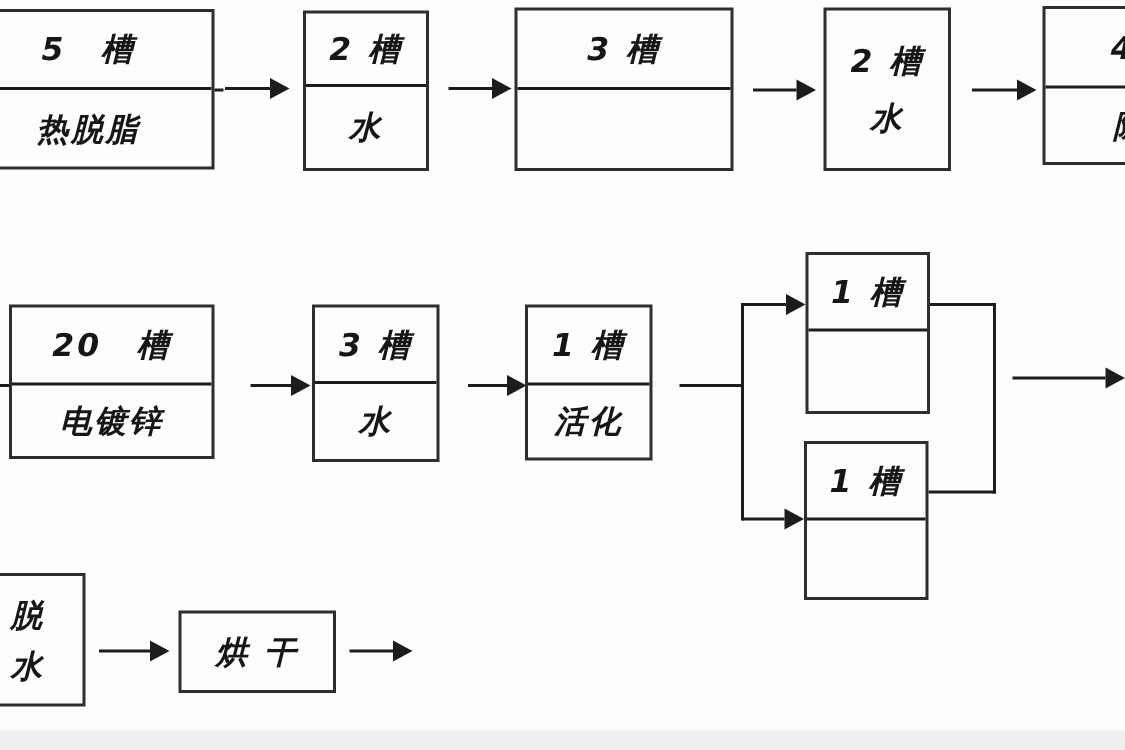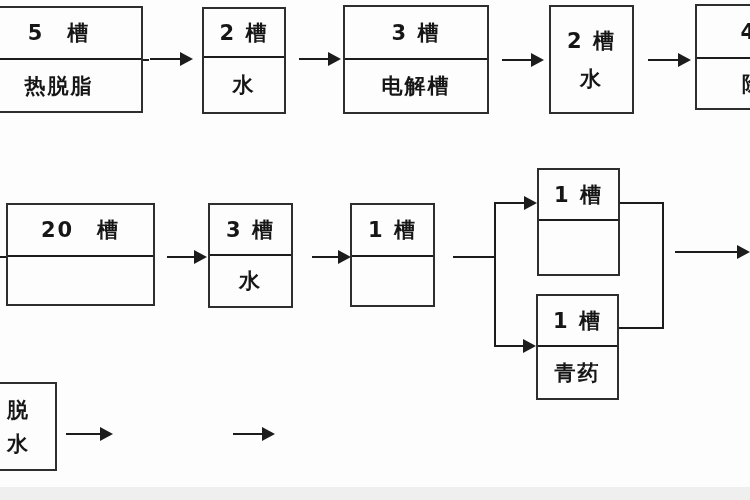--- a/index.html
+++ b/index.html
@@ -11,20 +11,21 @@
   html,body{margin:0;padding:0;}
   body{
     font-family:"DejaVu Sans","Liberation Sans",sans-serif;
     background:#ffffff;
   }
   #canvas{
     position:relative;
     width:750px;height:500px;
     background:var(--background);
     overflow:hidden;
+    font-style:italic;
   }
   .pbox{
     position:absolute;
     border:2px solid var(--border);
     background:var(--background);
     box-sizing:border-box;
     display:flex;
     flex-direction:column;
     color:#161616;
   }
@@ -71,81 +72,84 @@
 
   <div class="pbox" style="left:202px;top:7px;width:84px;height:107px;">
     <div class="cell top" style="height:49px">2 槽</div>
     <div class="cell bottom">水</div>
   </div>
 
   <div class="arrow" style="left:299px;top:58px;width:29px;"></div>
 
   <div class="pbox" style="left:343px;top:5px;width:146px;height:109px;">
     <div class="cell top" style="height:53px">3 槽</div>
-    <div class="cell bottom">电解槽</div>
   </div>
 
   <div class="arrow" style="left:502px;top:59px;width:29px;"></div>
 
   <div class="pbox nodiv" style="left:549px;top:5px;width:85px;height:109px;">
     <div class="cell">2 槽</div>
     <div class="cell">水</div>
   </div>
 
   <div class="arrow" style="left:648px;top:59px;width:30px;"></div>
 
   <div class="pbox" style="left:695px;top:4px;width:140px;height:106px;">
     <div class="cell top" style="height:53px">4 槽</div>
     <div class="cell bottom">除锈</div>
   </div>
 
   <div class="hline" style="left:0;top:256px;width:8px;"></div>
 
-  <div class="pbox" style="left:6px;top:203px;width:149px;height:103px;">
+  <div class="pbox" style="left:6px;top:203px;width:137px;height:103px;">
     <div class="cell top" style="height:52px">20　槽</div>
+    <div class="cell bottom">电镀锌</div>
   </div>
 
   <div class="arrow" style="left:167px;top:256px;width:27px;"></div>
 
   <div class="pbox" style="left:208px;top:203px;width:85px;height:105px;">
     <div class="cell top" style="height:51px">3 槽</div>
     <div class="cell bottom">水</div>
   </div>
 
   <div class="arrow" style="left:312px;top:256px;width:26px;"></div>
 
   <div class="pbox" style="left:350px;top:203px;width:85px;height:104px;">
     <div class="cell top" style="height:52px">1 槽</div>
+    <div class="cell bottom">活化</div>
   </div>
 
   <div class="hline" style="left:453px;top:256px;width:43px;"></div>
   <div class="vline" style="left:494px;top:202px;height:145px;"></div>
   <div class="arrow" style="left:495px;top:202px;width:29px;"></div>
   <div class="arrow" style="left:495px;top:345px;width:28px;"></div>
 
   <div class="pbox" style="left:537px;top:168px;width:83px;height:108px;">
     <div class="cell top" style="height:51px">1 槽</div>
   </div>
 
   <div class="pbox" style="left:536px;top:294px;width:83px;height:106px;">
     <div class="cell top" style="height:51px">1 槽</div>
-    <div class="cell bottom">青药</div>
   </div>
 
   <div class="hline" style="left:620px;top:202px;width:44px;"></div>
   <div class="hline" style="left:619px;top:327px;width:45px;"></div>
   <div class="vline" style="left:662px;top:202px;height:127px;"></div>
   <div class="arrow" style="left:675px;top:251px;width:62px;"></div>
 
   <div class="pbox nodiv" style="left:-20px;top:382px;width:77px;height:89px;gap:6px;">
     <div class="cell">脱</div>
     <div class="cell">水</div>
   </div>
 
   <div class="arrow" style="left:66px;top:433px;width:34px;"></div>
 
+  <div class="pbox nodiv" style="left:119px;top:407px;width:105px;height:55px;">
+    <div class="cell">烘 干</div>
+  </div>
 
   <div class="arrow" style="left:233px;top:433px;width:29px;"></div>
 
 
   <div class="band" style="top:487px;height:13px;"></div>
 
 </div>
 
 </body></html>

